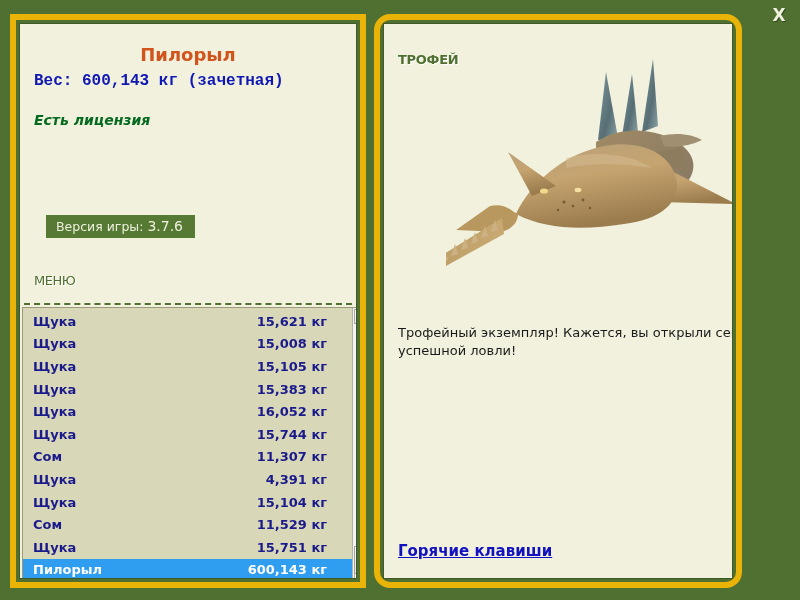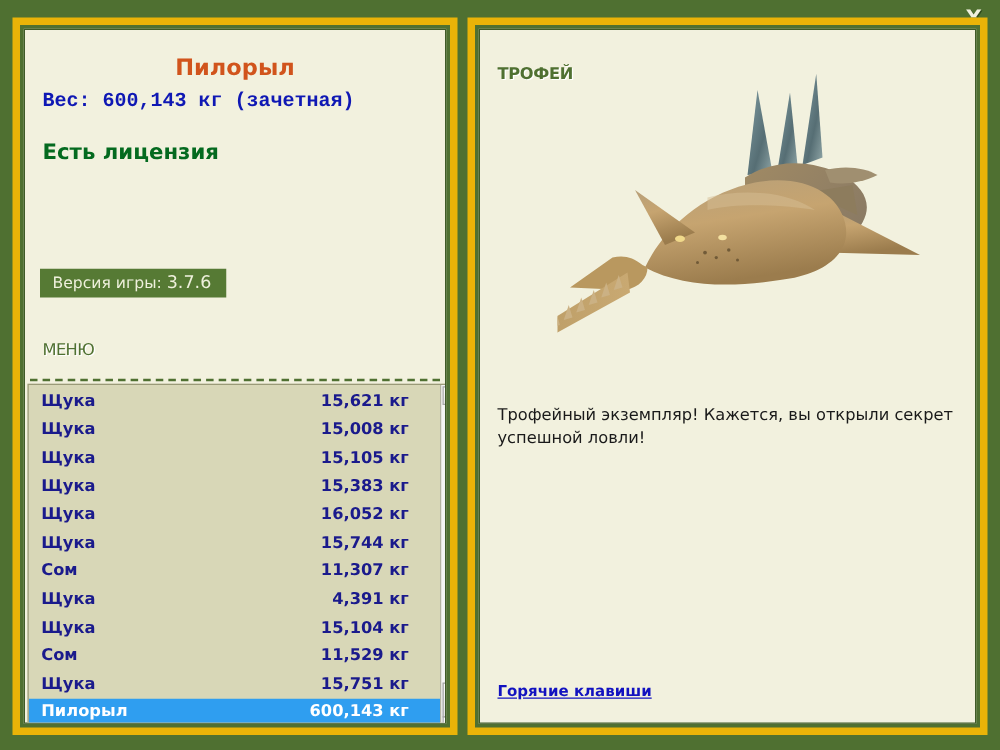--- a/index.html
+++ b/index.html
@@ -41,21 +41,21 @@
   }
   .panel-inner {
     width: 100%; height: 100%;
     background: #f2f1de;
     border: 1px solid #3f5a27;
     position: relative;
     overflow: hidden;
   }
 
   #left-panel  { left: 10px;  top: 14px; width: 356px; height: 574px; }
-  #right-panel { left: 374px; top: 14px; width: 416px; height: 574px; }
+  #right-panel { left: 374px; top: 14px; width: 368px; height: 574px; border-radius: 16px; }
 
   
   #fish-title {
     text-align: center;
     color: #d1541c;
     font-weight: bold;
     font-size: 18px;
     margin-top: 20px;
     font-family: "DejaVu Sans", sans-serif;
   }
@@ -72,26 +72,27 @@
     font-size: 12.5px;
     line-height: 17px;
     font-family: "DejaVu Sans", sans-serif;
   }
   #fish-info div { white-space: nowrap; }
 
   #license {
     margin: 22px 0 0 14px;
     color: #046a1f;
     font-weight: bold;
-    font-size: 17px;
+    font-size: 14px;
+    font-style: italic;
   }
 
   #version-badge {
     position: absolute;
-    left: 12px; top: 191px;
+    left: 26px; top: 191px;
     background: #567a34;
     color: #eef0dc;
     font-size: 12.5px;
     padding: 3px 12px 4px 10px;
     white-space: nowrap;
   }
   #version-badge .ver-num { font-size: 14px; }
 
   
   #menu-label {
@@ -218,21 +219,21 @@
     width: 370px;
     color: #1a1a1a;
     font-size: 13px;
     line-height: 18px;
   }
   #hotkeys-link {
     position: absolute;
     left: 14px; bottom: 18px;
     color: #1212c0;
     font-weight: bold;
-    font-size: 12px;
+    font-size: 15px;
     text-decoration: underline;
     cursor: pointer;
   }
 </style>
 </head>
 <body>
 
 <div id="app">
 
   <div id="close-btn">X</div>

